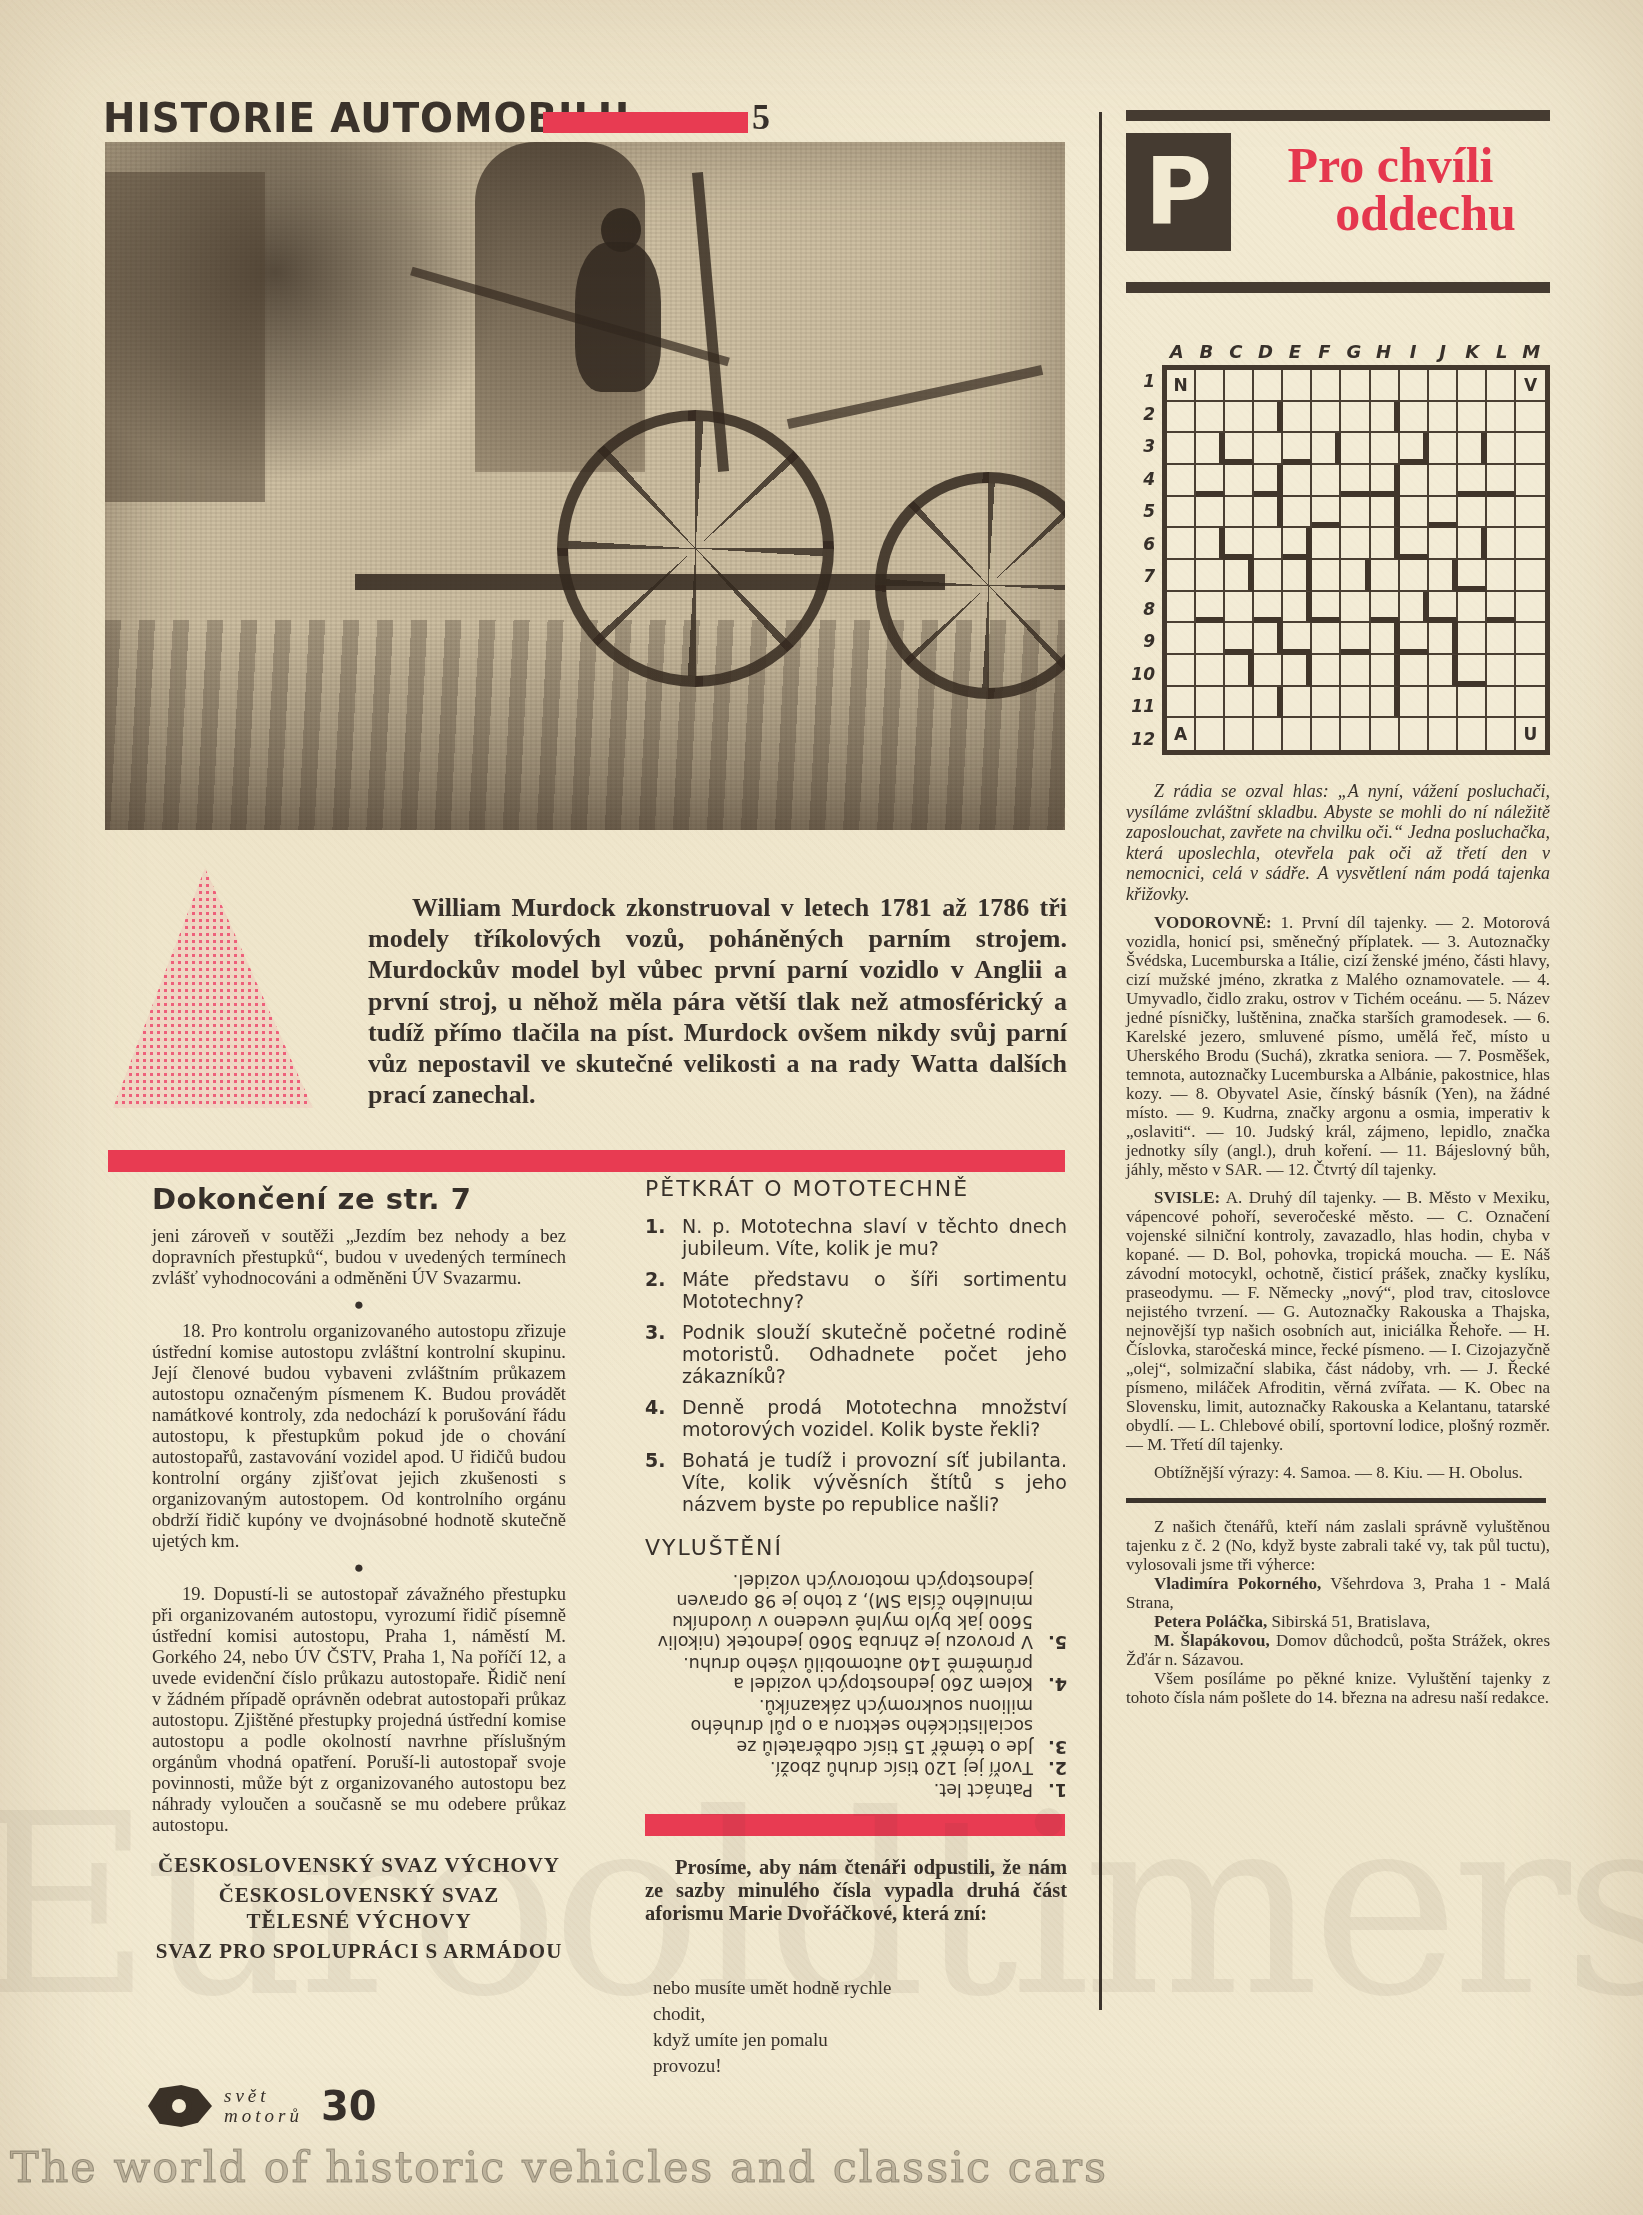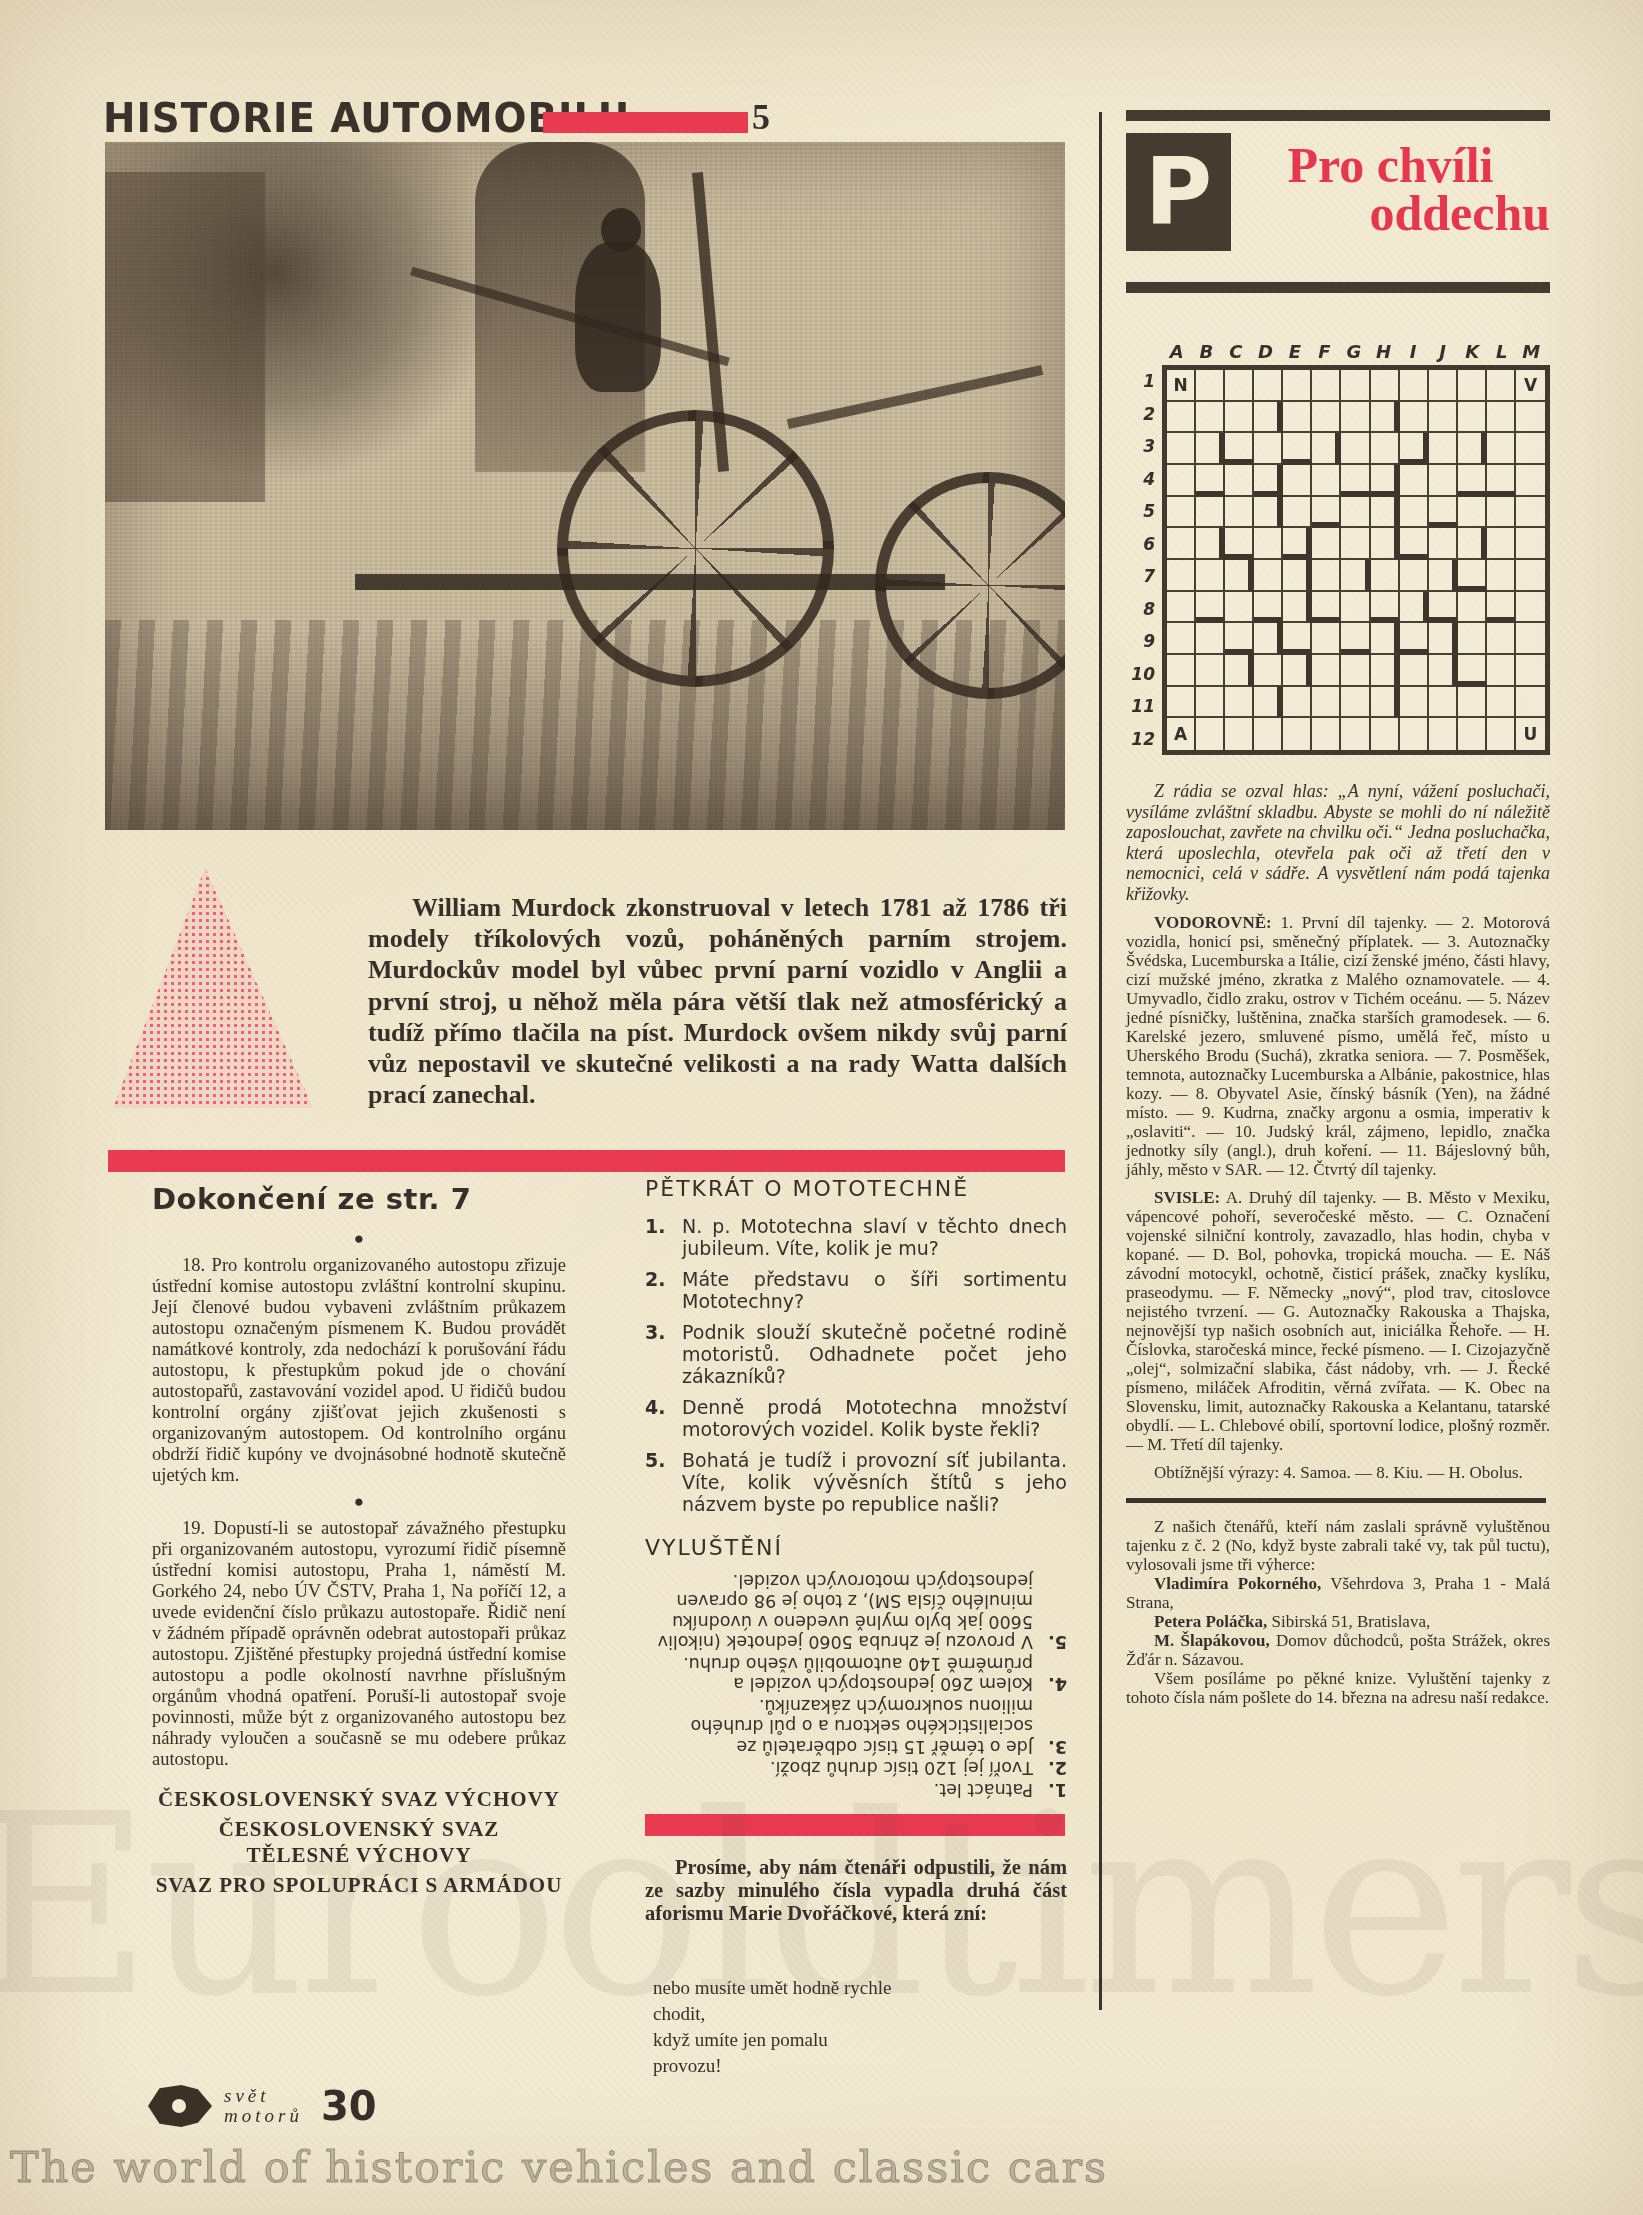--- a/index.html
+++ b/index.html
@@ -91,21 +91,21 @@
 
   .v-divider{left:1099px;top:112px;width:3px;height:1898px;background:#3c342c;}
 
   
   .col-right{left:1126px;top:110px;width:424px;}
   .h-bar{width:424px;height:11px;background:#453b31;}
   .logo-row{display:flex;margin-top:12px;align-items:flex-start;}
   .p-box{width:105px;height:118px;background:#453b31;display:flex;align-items:center;justify-content:center;flex:none;}
   .p-letter{color:#f2ead2;font-family:"DejaVu Sans","Liberation Sans",sans-serif;font-weight:bold;font-size:92px;line-height:1;}
   .odd-title{flex:1;color:#e5374e;font-weight:bold;font-size:50px;line-height:48px;text-align:center;margin-top:8px;}
-  .odd-line2{margin-left:70px;text-align:right;}
+  .odd-line2{margin-left:70px;}
   .bar2{margin-top:31px;}
 
   .cw-block{margin-top:48px;margin-left:8px;}
   .cw-letters{display:grid;grid-template-columns:repeat(13,1fr);width:384px;margin-left:28px;
     font-family:"DejaVu Sans","Liberation Sans",sans-serif;font-weight:bold;font-style:italic;font-size:18px;}
   .cwL{text-align:center;}
   .cw-main{display:flex;margin-top:3px;}
   .cw-rownums{width:28px;display:flex;flex-direction:column;
     font-family:"DejaVu Sans","Liberation Sans",sans-serif;font-weight:bold;font-style:italic;font-size:17px;}
   .cwN{flex:1;display:flex;align-items:center;justify-content:flex-end;padding-right:7px;}
@@ -157,20 +157,21 @@
     <div class="ph-ground"></div>
     <div class="ph-noise"></div>
   </div>
 
   <div class="abs triangle"></div>
   <p class="abs article">William Murdock zkonstruoval v letech 1781 až 1786 tři modely tříkolových vozů, poháněných parním strojem. Murdockův model byl vůbec první parní vozidlo v Anglii a první stroj, u něhož měla pára větší tlak než atmosférický a tudíž přímo tlačila na píst. Murdock ovšem nikdy svůj parní vůz nepostavil ve skutečné velikosti a na rady Watta dalších prací zanechal.</p>
   <div class="abs red-bar-wide"></div>
 
   <section class="abs col-left">
     <h2>Dokončení ze str. 7</h2>
+    <p class="body-p">jeni zároveň v soutěži „Jezdím bez nehody a bez dopravních přestupků“, budou v uvedených termínech zvlášť vyhodnocováni a odměněni ÚV Svazarmu.</p>
     <div class="dot-sep">●</div>
     <p class="body-p ind">18. Pro kontrolu organizovaného autostopu zřizuje ústřední komise autostopu zvláštní kontrolní skupinu. Její členové budou vybaveni zvláštním průkazem autostopu označeným písmenem K. Budou provádět namátkové kontroly, zda nedochází k porušování řádu autostopu, k přestupkům pokud jde o chování autostopařů, zastavování vozidel apod. U řidičů budou kontrolní orgány zjišťovat jejich zkušenosti s organizovaným autostopem. Od kontrolního orgánu obdrží řidič kupóny ve dvojnásobné hodnotě skutečně ujetých km.</p>
     <div class="dot-sep">●</div>
     <p class="body-p ind">19. Dopustí-li se autostopař závažného přestupku při organizovaném autostopu, vyrozumí řidič písemně ústřední komisi autostopu, Praha 1, náměstí M. Gorkého 24, nebo ÚV ČSTV, Praha 1, Na poříčí 12, a uvede evidenční číslo průkazu autostopaře. Řidič není v žádném případě oprávněn odebrat autostopaři průkaz autostopu. Zjištěné přestupky projedná ústřední komise autostopu a podle okolností navrhne příslušným orgánům vhodná opatření. Poruší-li autostopař svoje povinnosti, může být z organizovaného autostopu bez náhrady vyloučen a současně se mu odebere průkaz autostopu.</p>
     <div class="orgs">
       <div class="org-line">ČESKOSLOVENSKÝ SVAZ VÝCHOVY</div>
       <div class="org-line">ČESKOSLOVENSKÝ SVAZ</div>
       <div>TĚLESNÉ VÝCHOVY</div>
       <div class="org-line">SVAZ PRO SPOLUPRÁCI S ARMÁDOU</div>
     </div>

